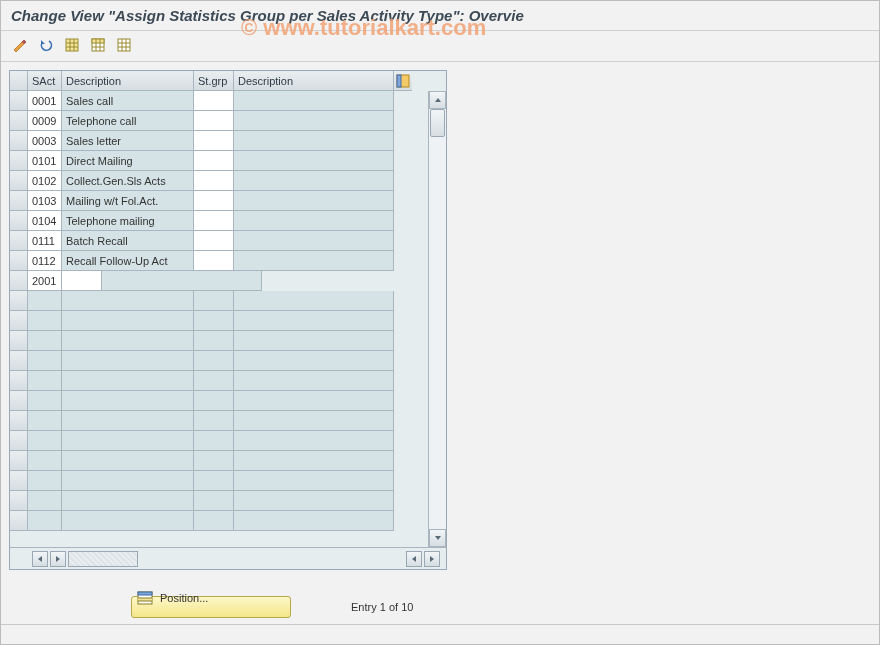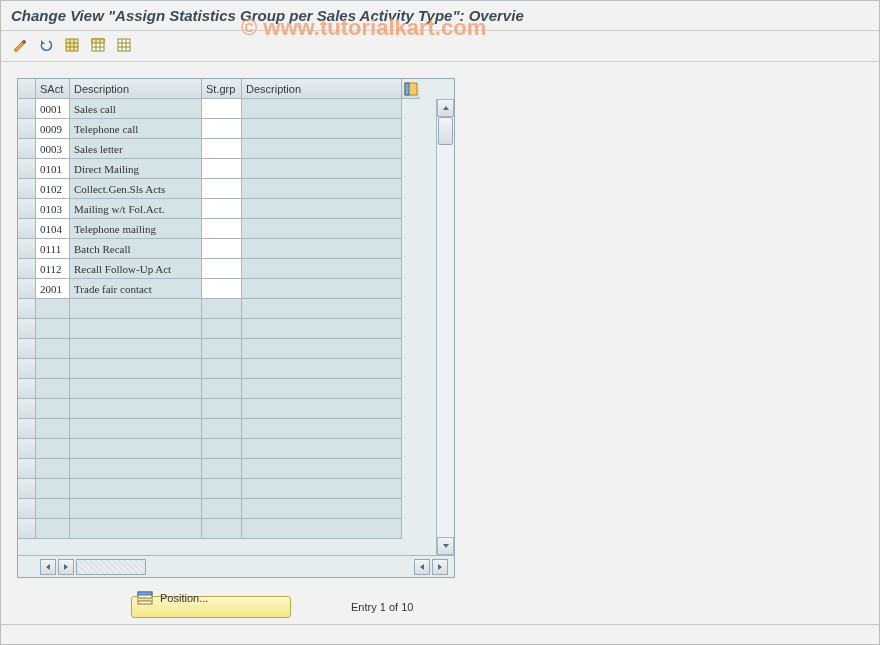--- a/index.html
+++ b/index.html
@@ -49,21 +49,21 @@
     position: absolute;
     top: 14px;
     left: 240px;
     font-size: 22px;
     font-weight: bold;
     color: rgba(242,162,116,0.85);
     pointer-events: none;
     z-index: 50;
   }
   .table-wrap {
-    margin: 16px;
+    margin: 8px;
     width: 438px;
     height: 500px;
     border: 1px solid #9aa8b5;
     background: #e6edee;
     position: relative;
     display: flex;
     flex-direction: column;
   }
   .thead, .trow {
     display: flex;
@@ -110,21 +110,20 @@
     width: 18px;
     background: linear-gradient(#e9eef0, #d6dee2);
     border-bottom: 1px solid #aab6bf;
     display:flex; align-items:center; justify-content:center;
     cursor:pointer;
   }
   .tbody {
     flex: 1 1 auto;
     overflow: hidden;
     position: relative;
-    font-family: Liberation Serif, serif;
   }
   .vscroll {
     position: absolute;
     top: 20px; right: 0; bottom: 22px;
     width: 18px;
     background: #e4e9ec;
     border-left: 1px solid #aab6bf;
   }
   .vscroll .btn {
     width: 100%; height: 18px;
@@ -325,21 +324,20 @@
         <div class="trow">
           <div class="rowhead"></div>
           <div class="td c-sact">0112</div>
           <div class="td c-desc1">Recall Follow-Up Act</div>
           <div class="td c-stgrp"></div>
           <div class="td c-desc2"></div>
         </div>
         <div class="trow">
           <div class="rowhead"></div>
           <div class="td c-sact">2001</div>
-          <div class="td c-desc1">Trade fair contact</div>
           <div class="td c-stgrp"></div>
           <div class="td c-desc2"></div>
         </div>
         <div class="trow empty">
           <div class="rowhead"></div>
           <div class="td c-sact"></div>
           <div class="td c-desc1"></div>
           <div class="td c-stgrp"></div>
           <div class="td c-desc2"></div>
         </div>

